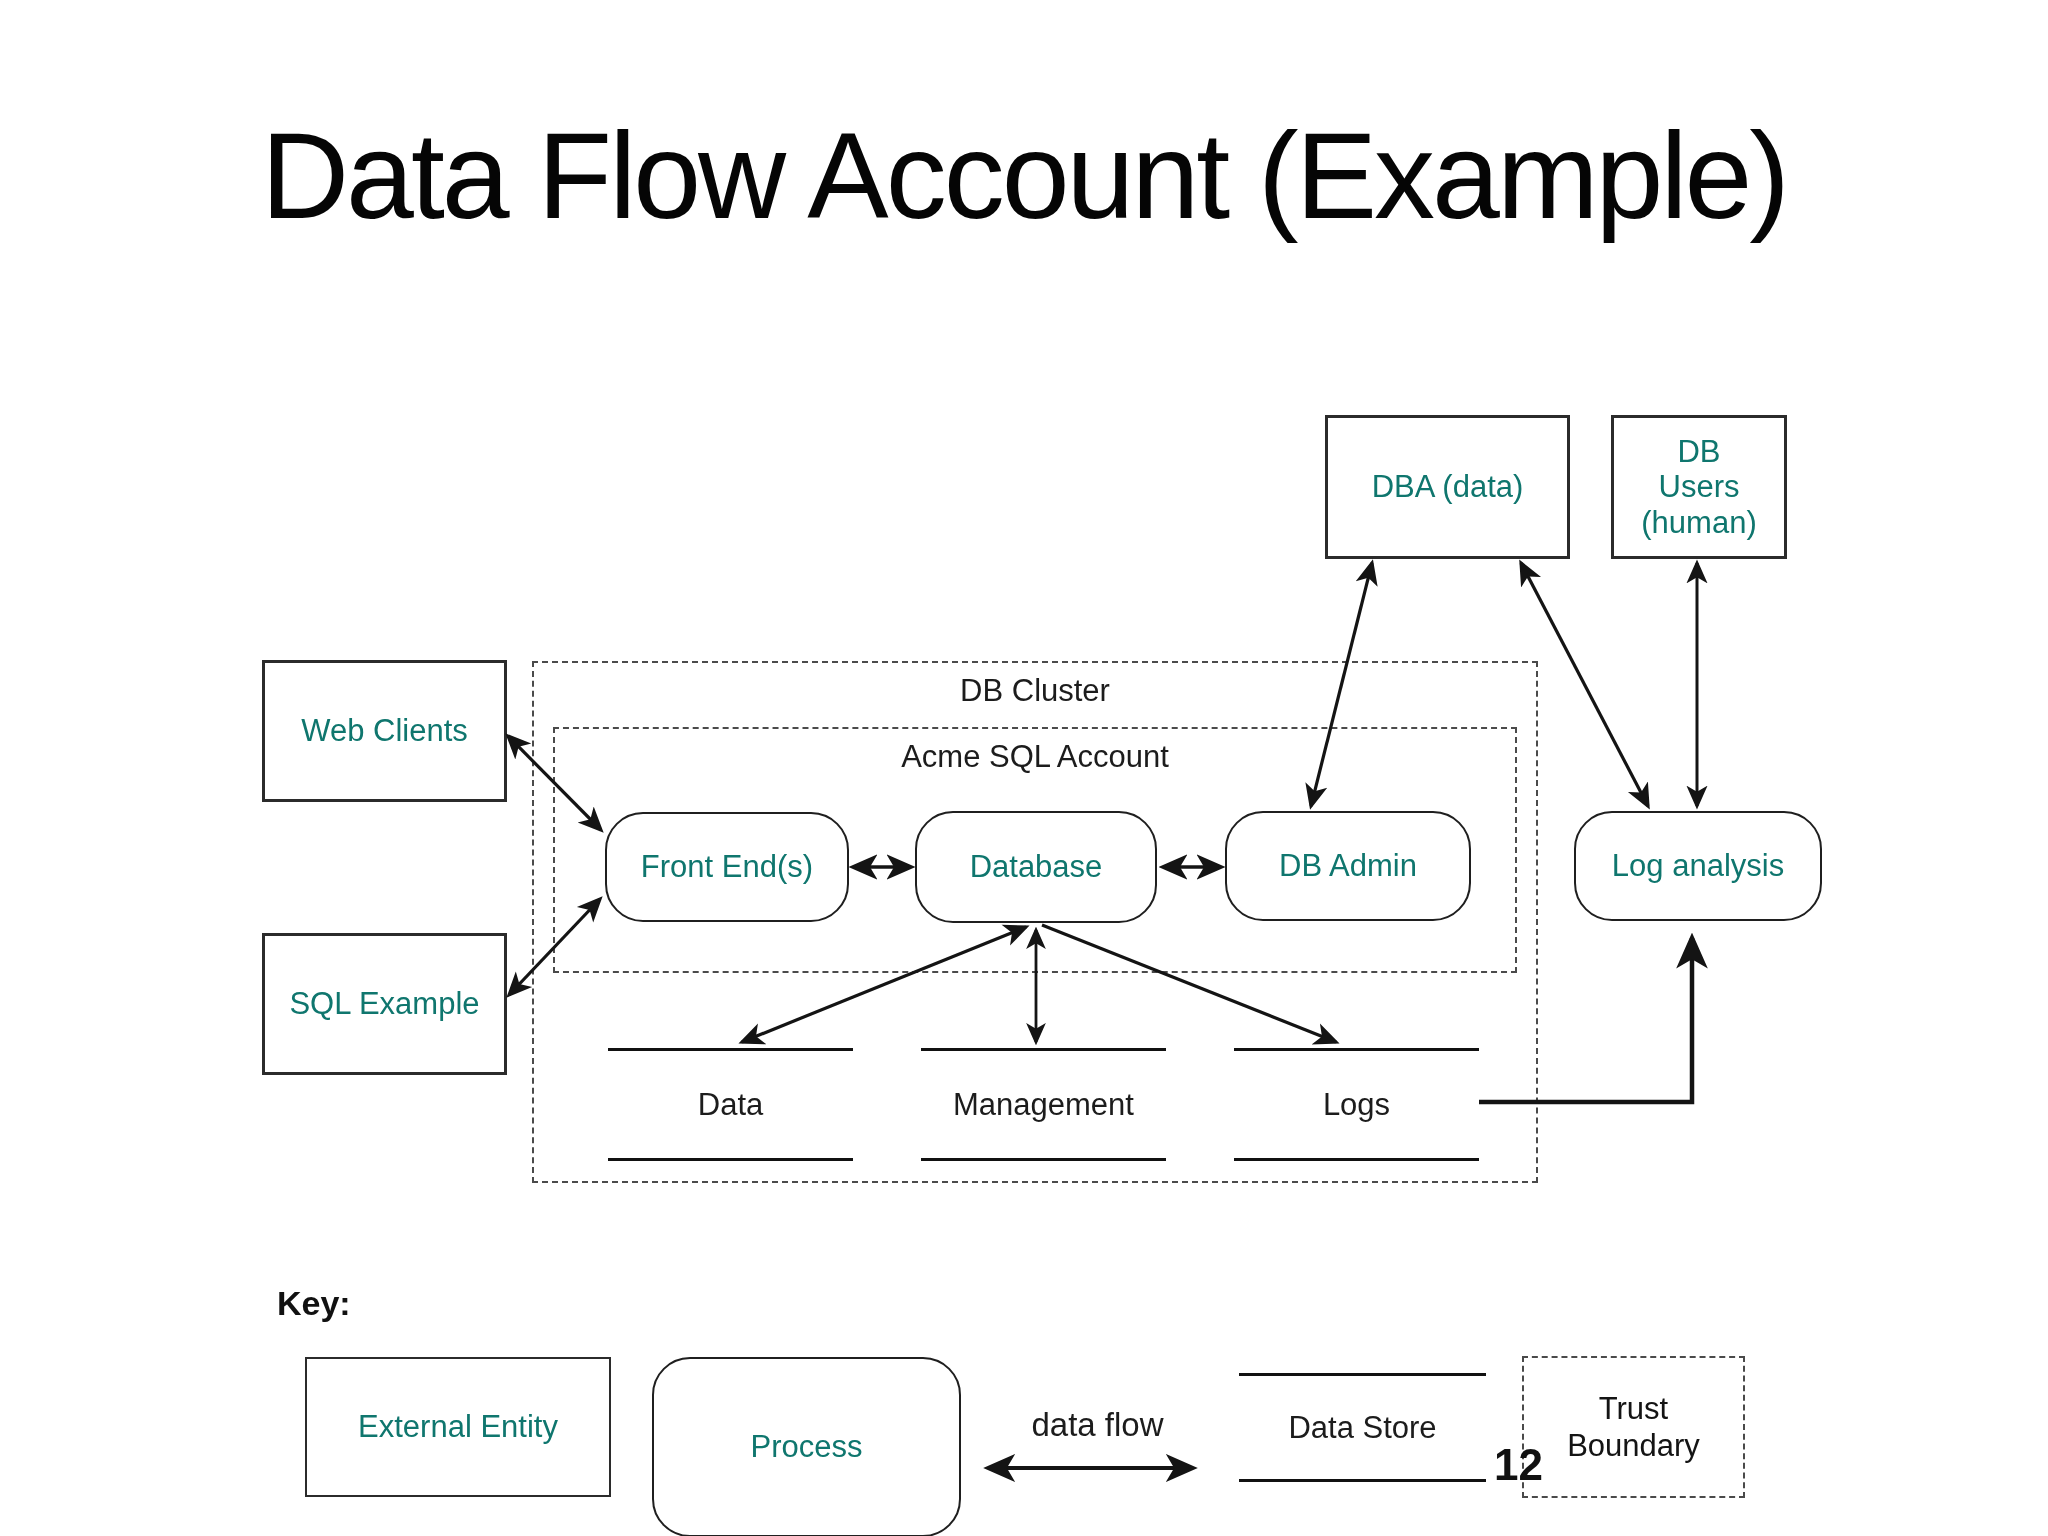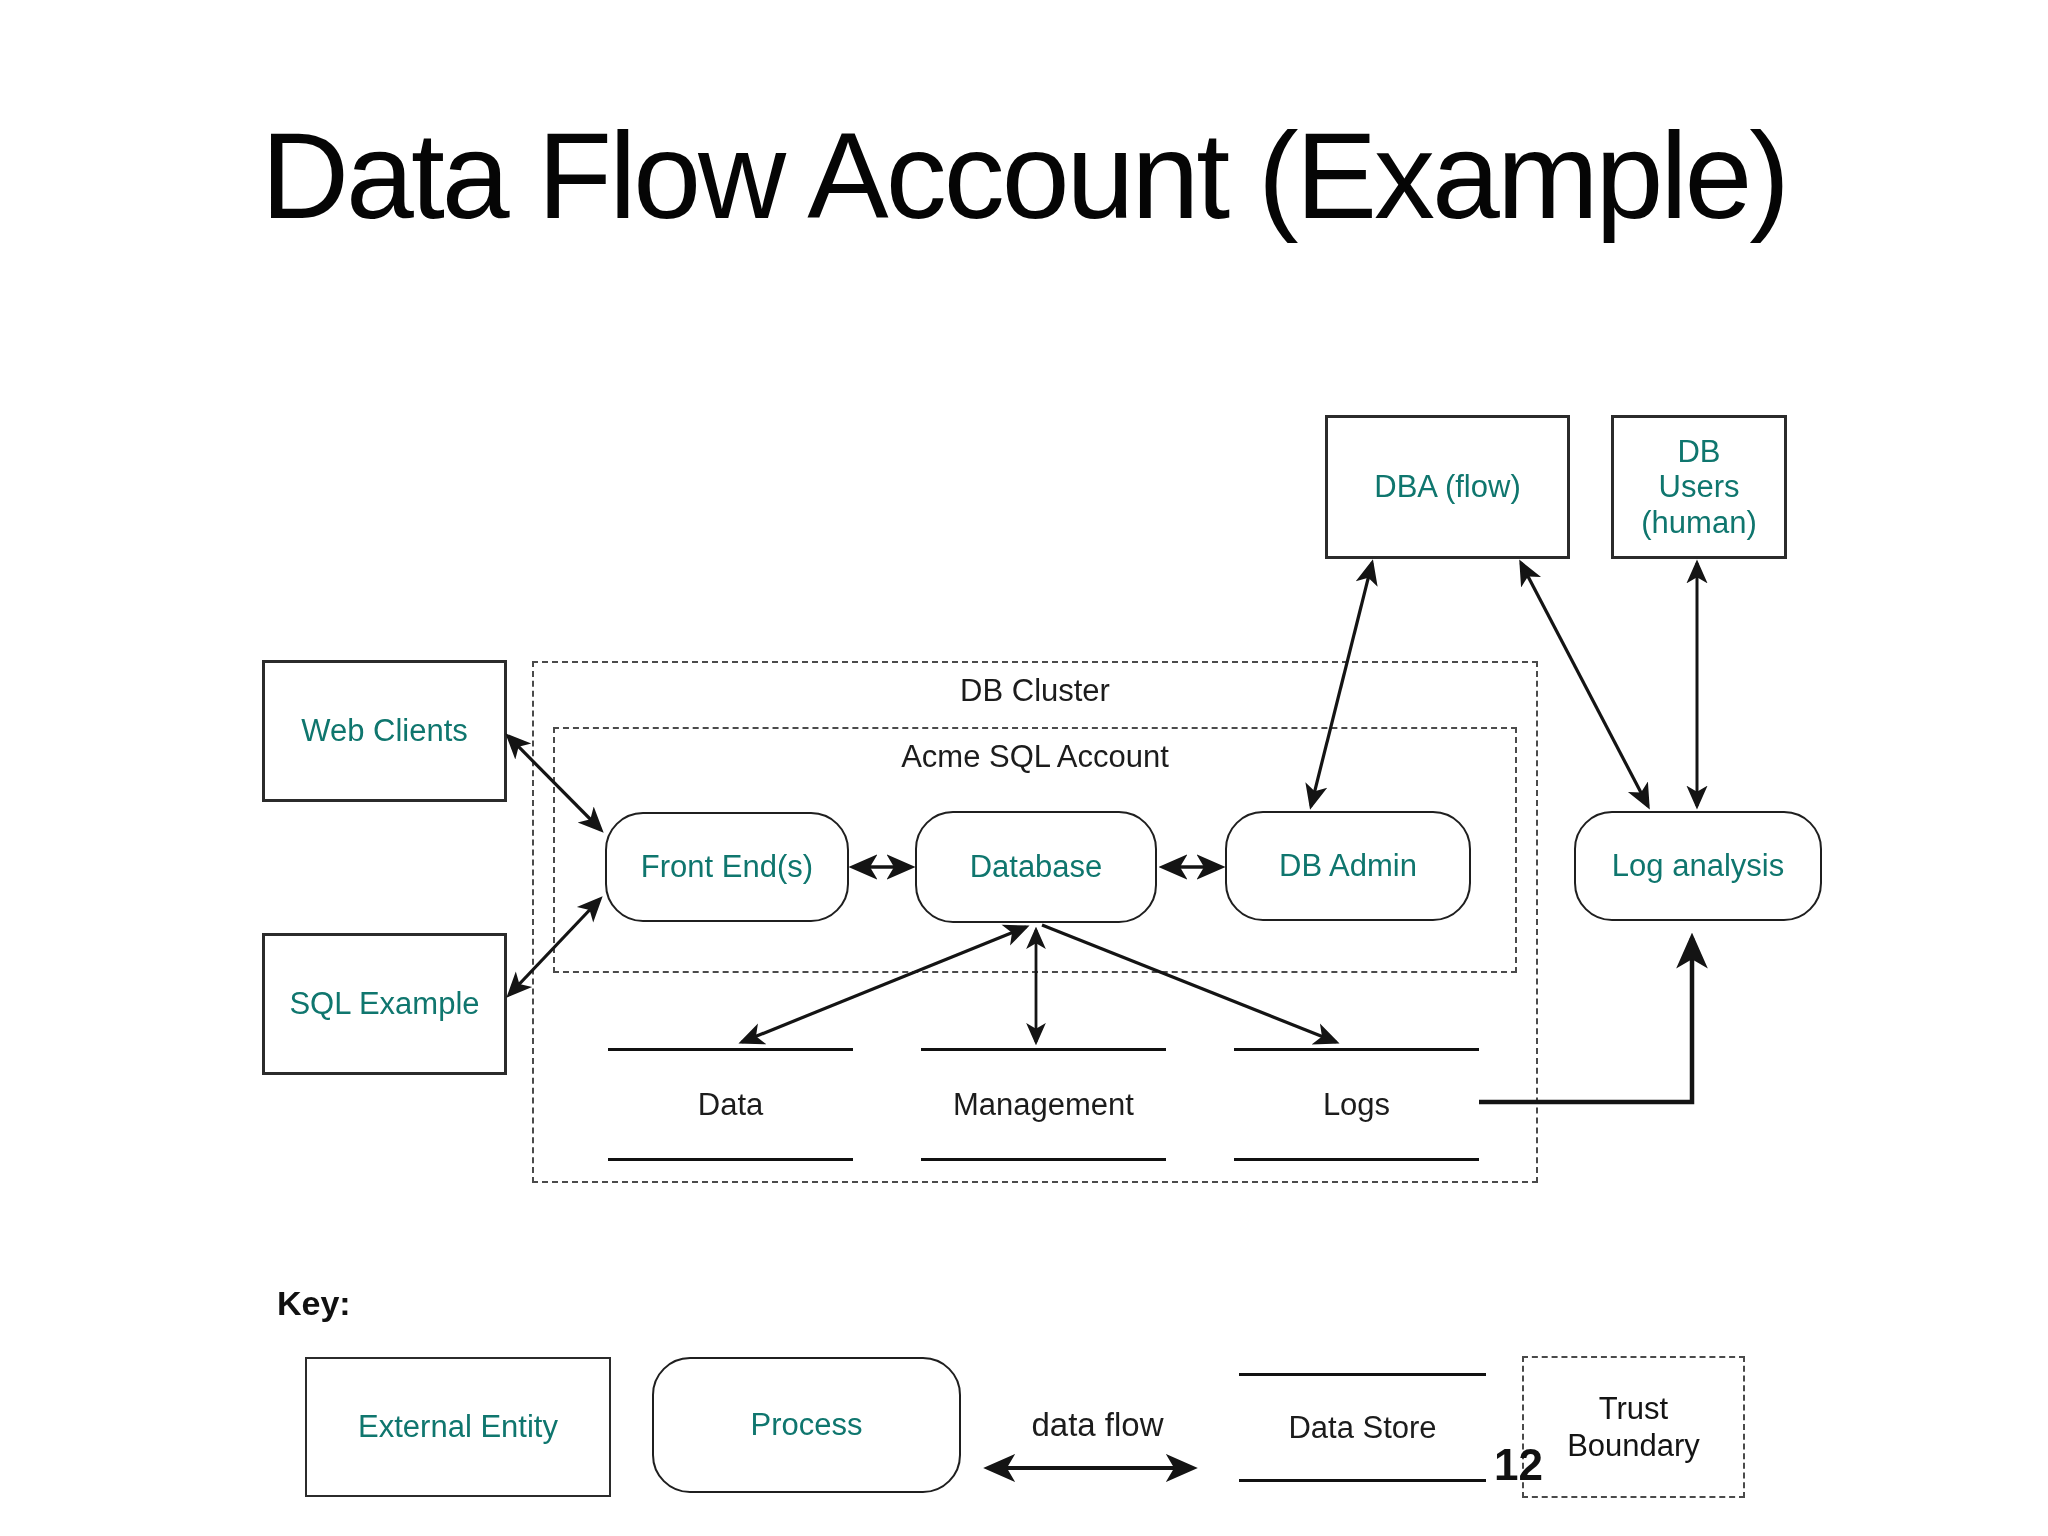--- a/index.html
+++ b/index.html
@@ -115,21 +115,21 @@
     <span class="boundary-label">Acme SQL Account</span>
   </div>
 
   <div class="node entity" style="left:262px; top:660px; width:245px; height:142px;">
     <span>Web Clients</span>
   </div>
   <div class="node entity" style="left:262px; top:933px; width:245px; height:142px;">
     <span>SQL Example</span>
   </div>
   <div class="node entity" style="left:1325px; top:415px; width:245px; height:144px;">
-    <span>DBA (flow)</span>
+    <span>DBA (data)</span>
   </div>
   <div class="node entity multiline" style="left:1611px; top:415px; width:176px; height:144px;">
     <div>
       <span>DB</span>
       <span>Users</span>
       <span>(human)</span>
     </div>
   </div>
 
   <div class="node process" style="left:605px; top:812px; width:244px; height:110px;">
@@ -153,21 +153,21 @@
   </div>
   <div class="store" style="left:1234px; top:1048px; width:245px; height:113px;">
     <span>Logs</span>
   </div>
 
   <div class="key-heading" style="left:277px; top:1284px;">Key:</div>
 
   <div class="node entity" style="left:305px; top:1357px; width:306px; height:140px; border-width:2.5px;">
     <span>External Entity</span>
   </div>
-  <div class="node process" style="left:652px; top:1357px; width:309px; height:136px;">
+  <div class="node process" style="left:652px; top:1357px; width:309px; height:180px;">
     <span>Process</span>
   </div>
   <div class="key-flow-label" style="left:1030px; top:1406px; width:135px;">data flow</div>
   <div class="store" style="left:1239px; top:1373px; width:247px; height:109px;">
     <span>Data Store</span>
   </div>
   <div class="boundary multiline" style="left:1522px; top:1356px; width:223px; height:142px; display:flex; align-items:center; justify-content:center; text-align:center; font-size:31px; line-height:1.2;">
     <div>
       <span>Trust</span>
       <span>Boundary</span>

